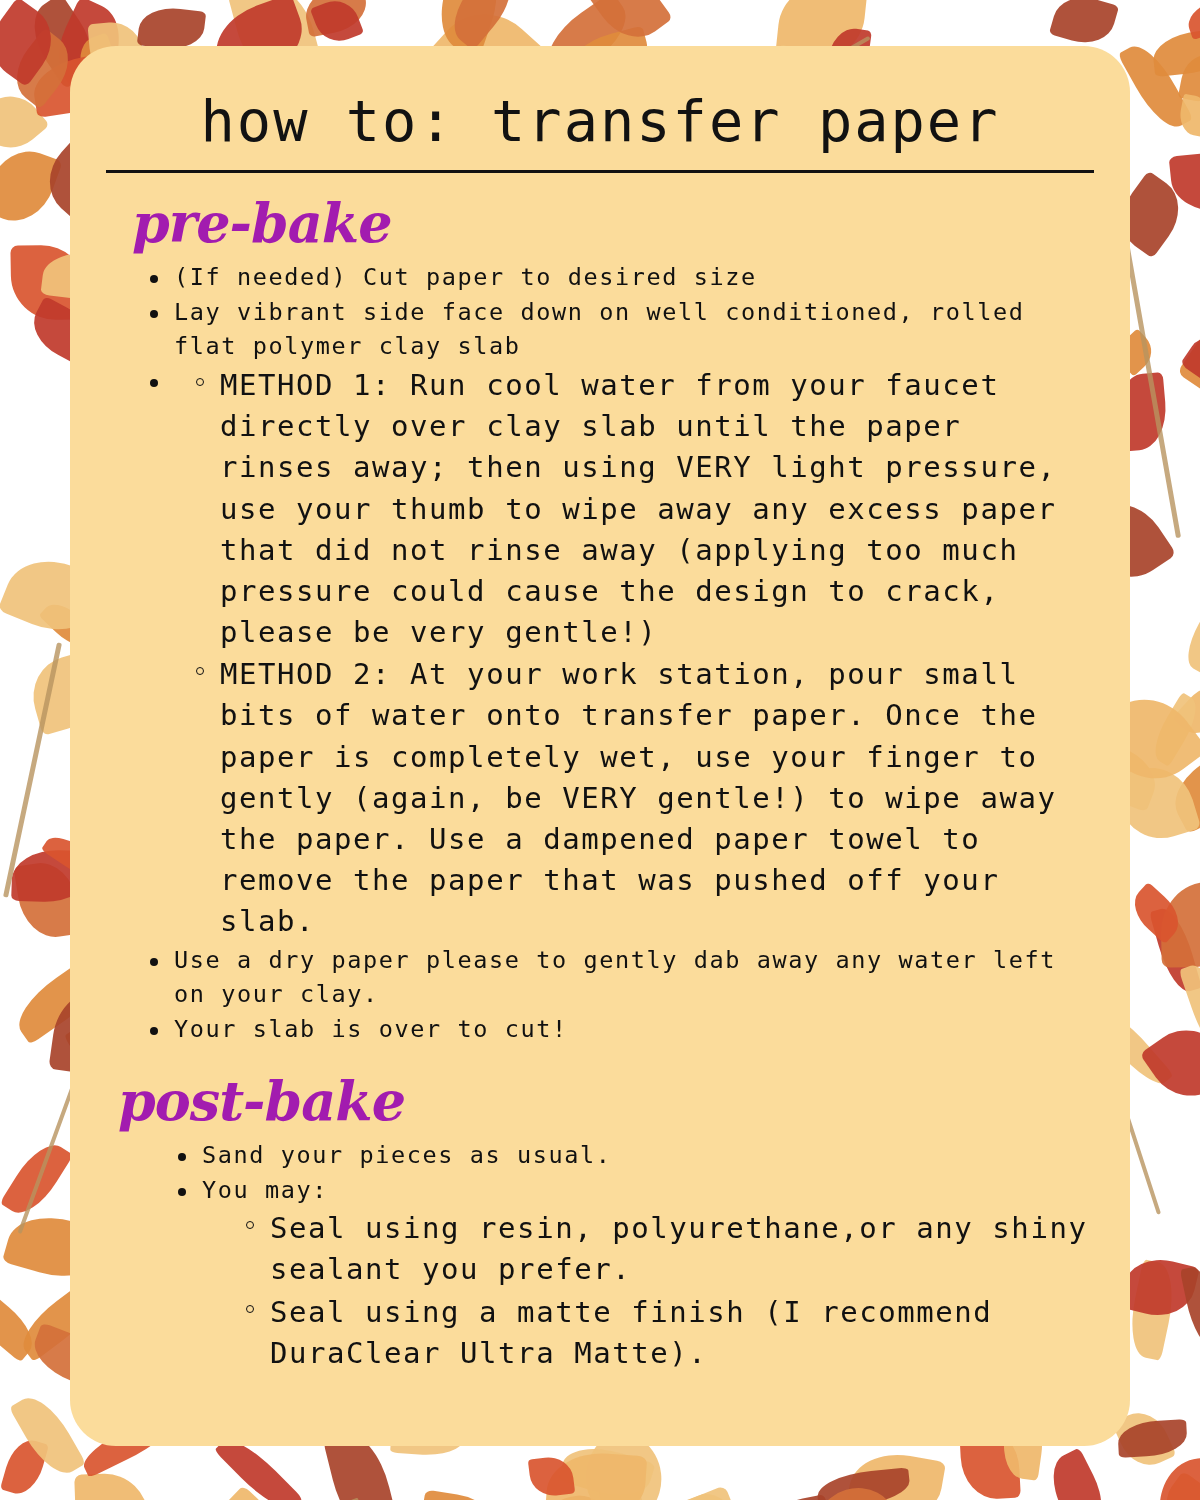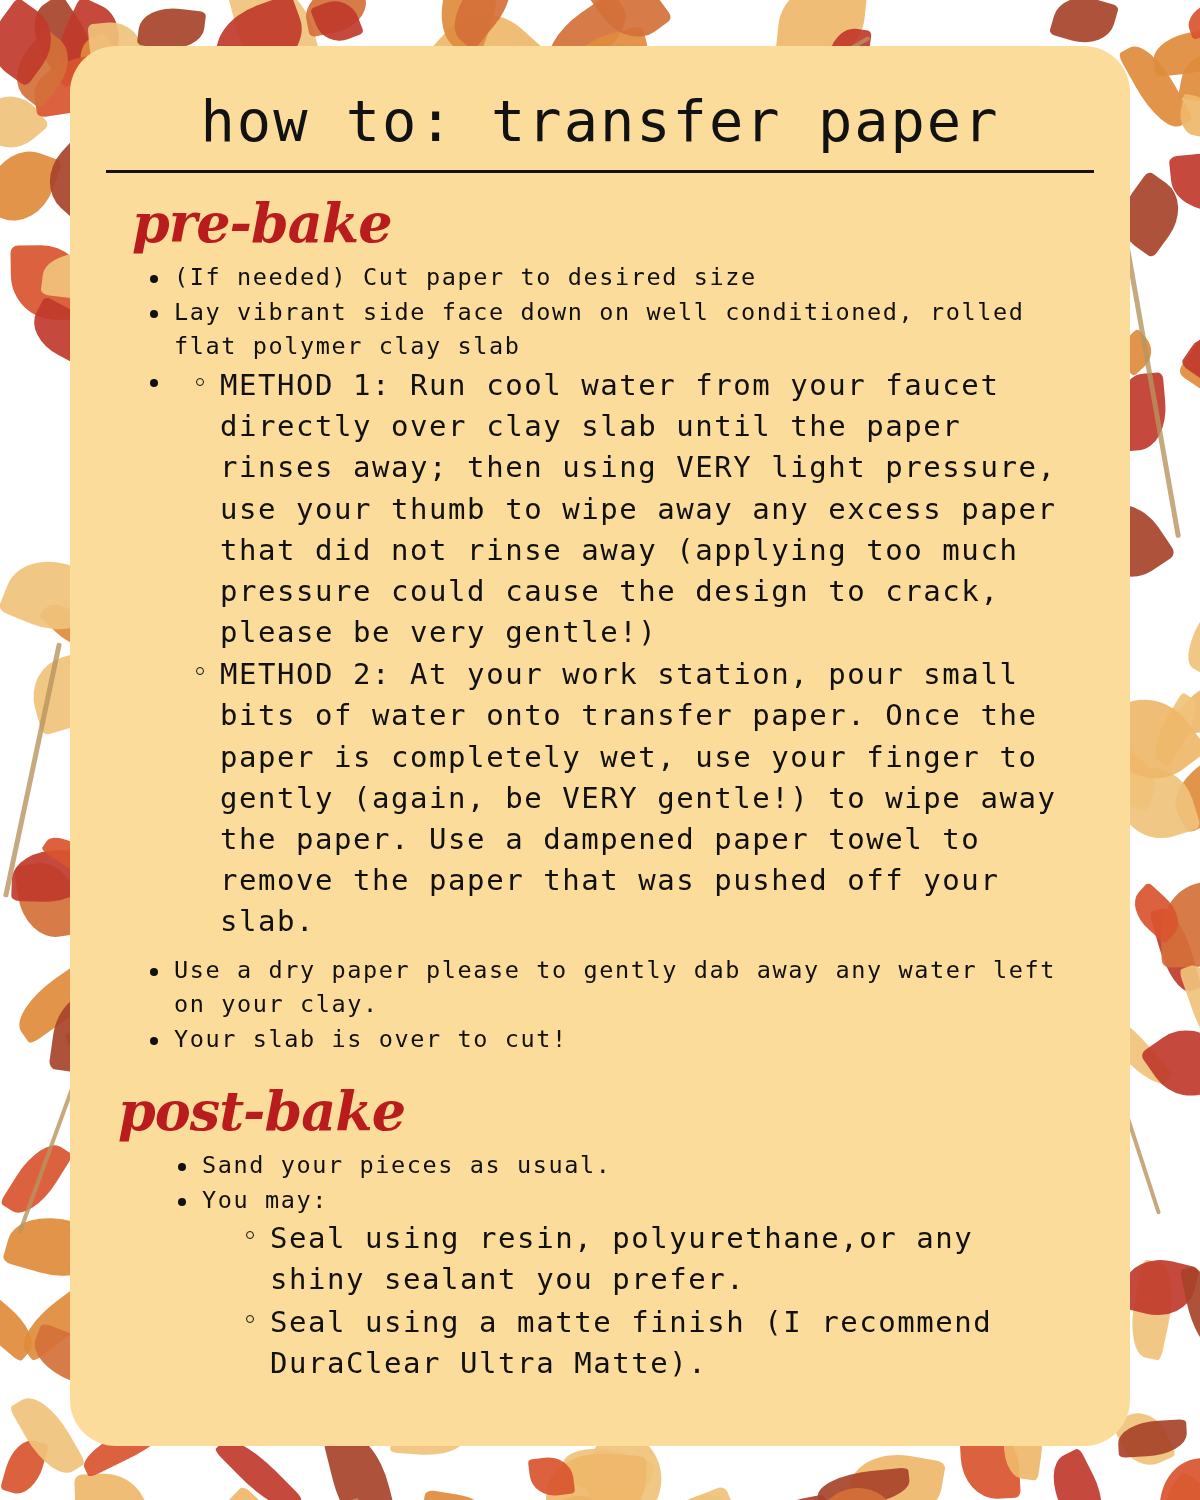--- a/index.html
+++ b/index.html
@@ -60,29 +60,29 @@
     border-bottom: 3px solid #121212;
     white-space: nowrap;
     font-weight: 400;
   }
 
   .section-head {
     font-family: "DejaVu Serif", serif;
     font-style: italic;
     font-weight: 700;
     font-size: 54px;
-    color: #b91c1c;
+    color: #a21caf;
     margin: 18px 0 2px 26px;
     letter-spacing: -1px;
   }
   .section-head.post { margin-top: 22px; margin-left: 12px; }
 
   ul {
     list-style: none;
-    margin: 12px;
+    margin: 2px;
     padding: 0;
   }
   li {
     position: relative;
     font-family: "DejaVu Sans Mono", monospace;
     color: #111111;
     line-height: 1.42;
   }
 
   

